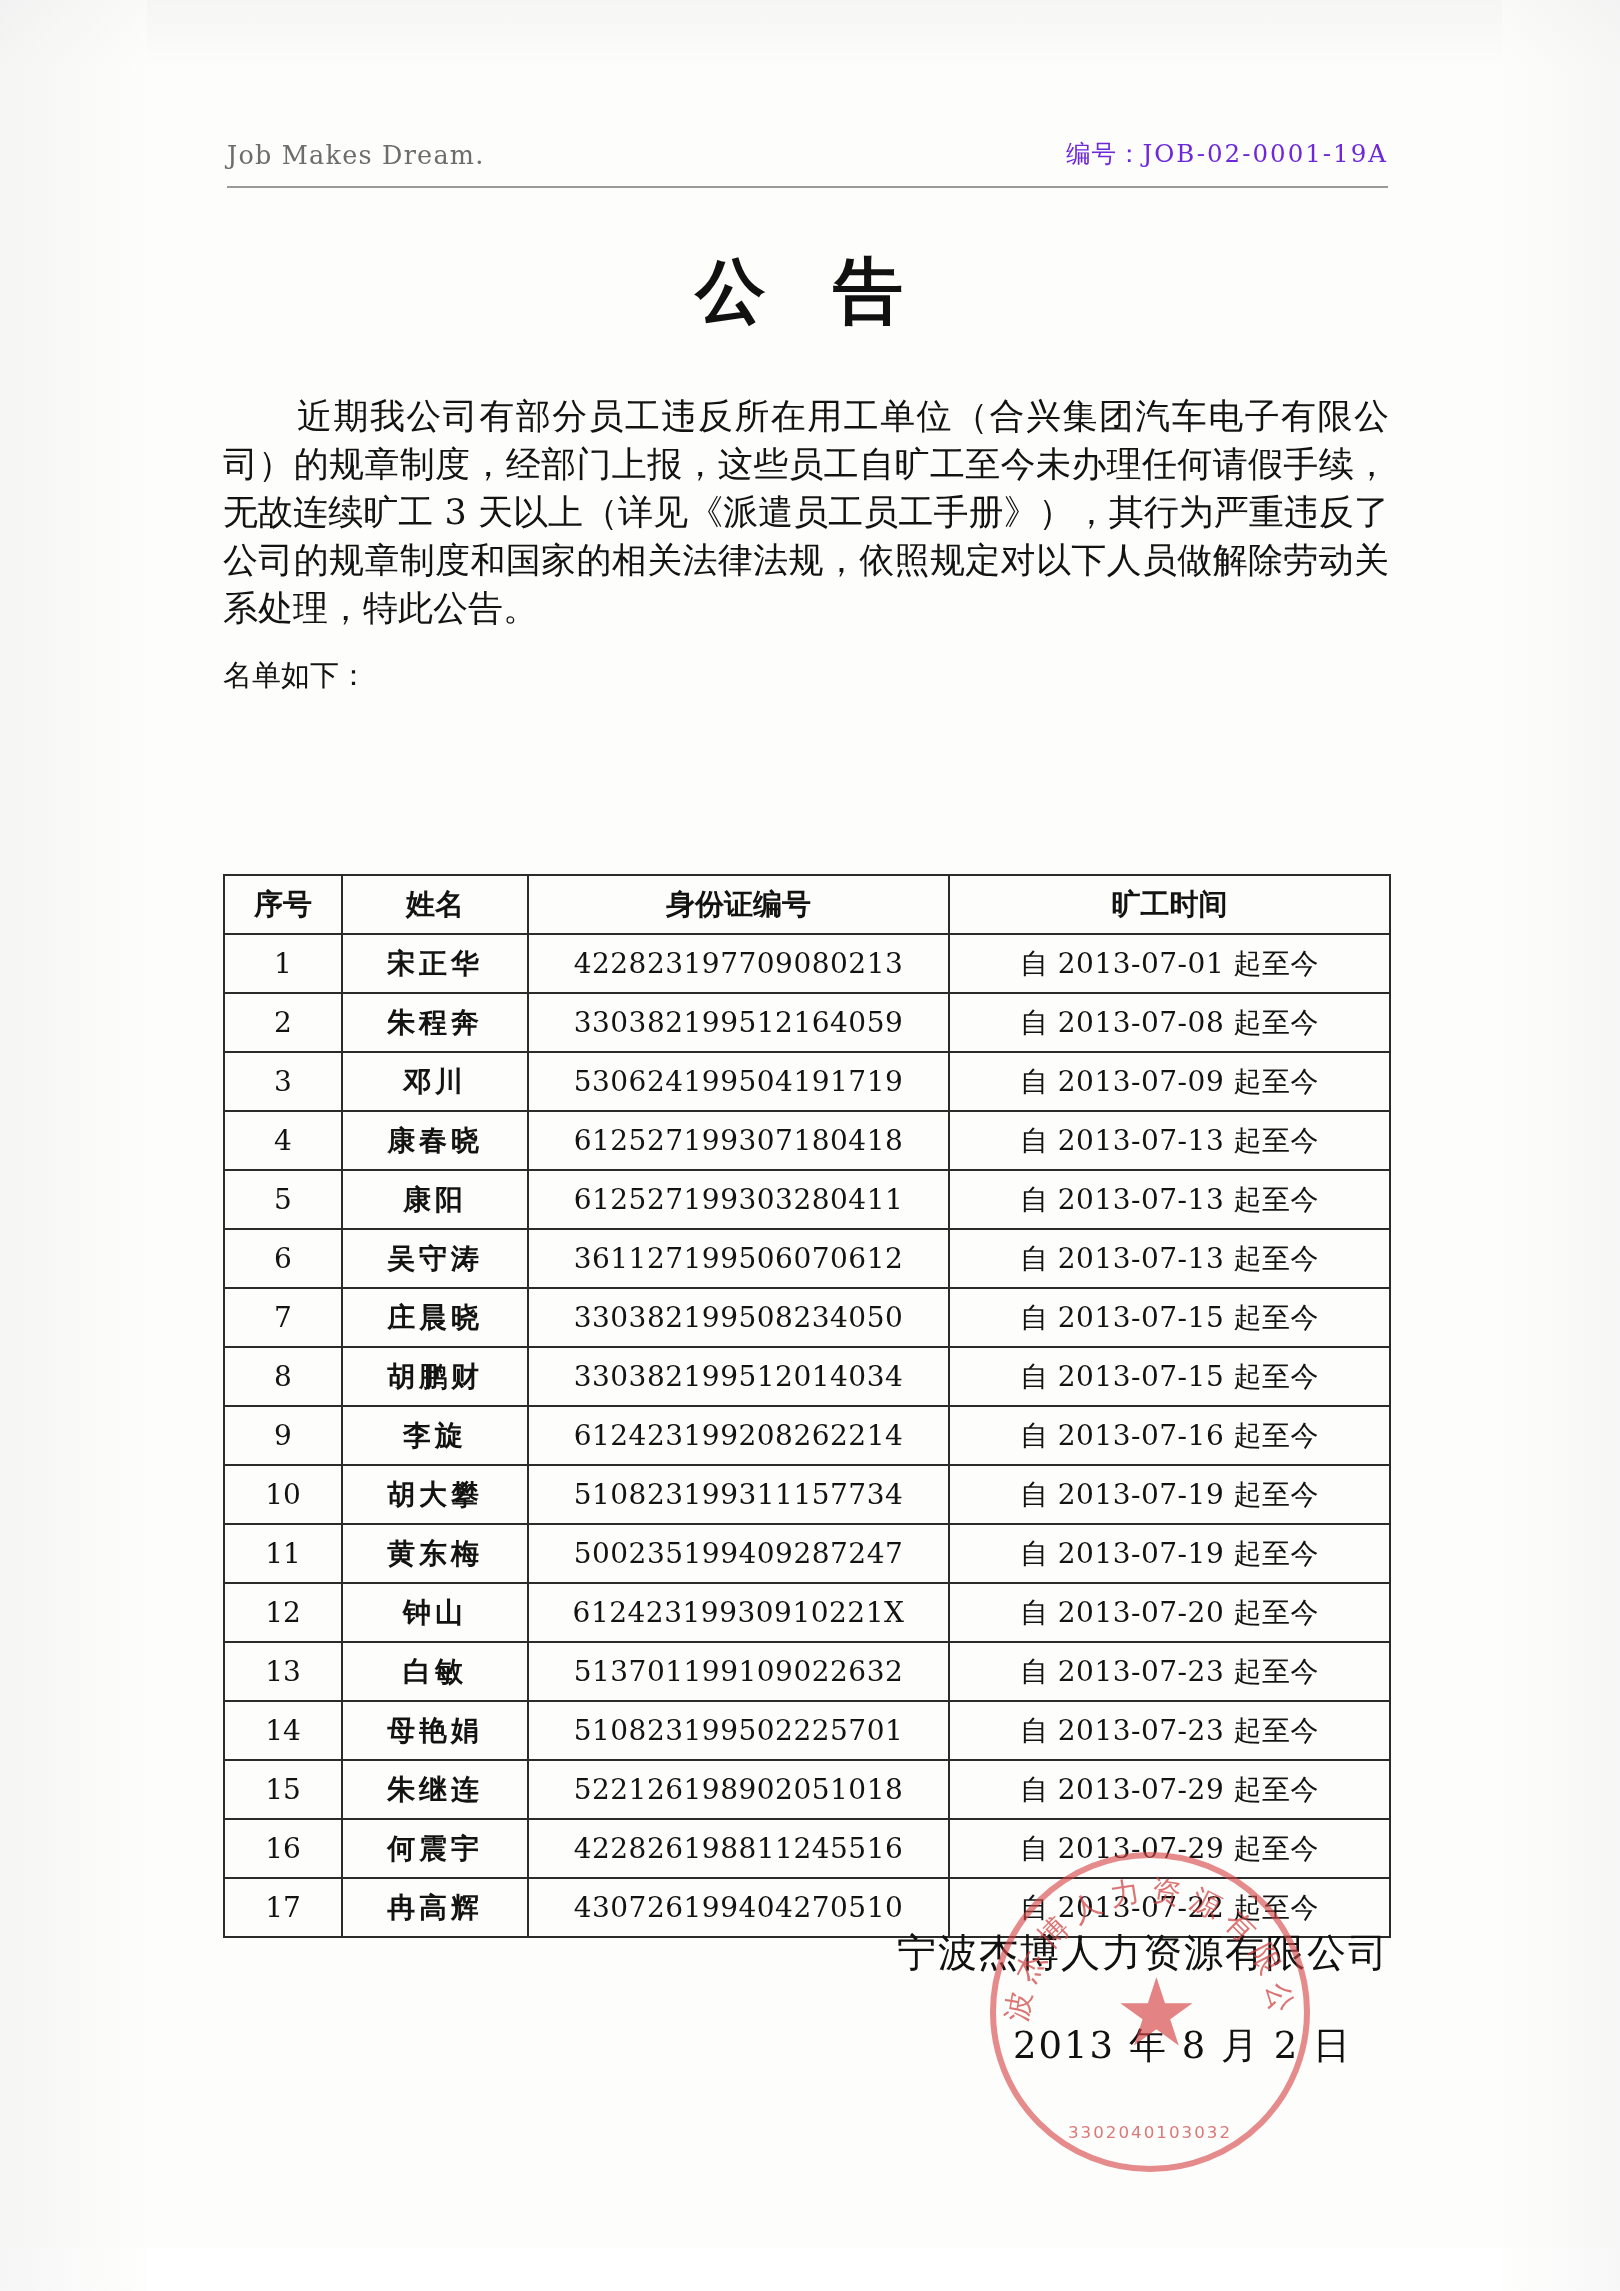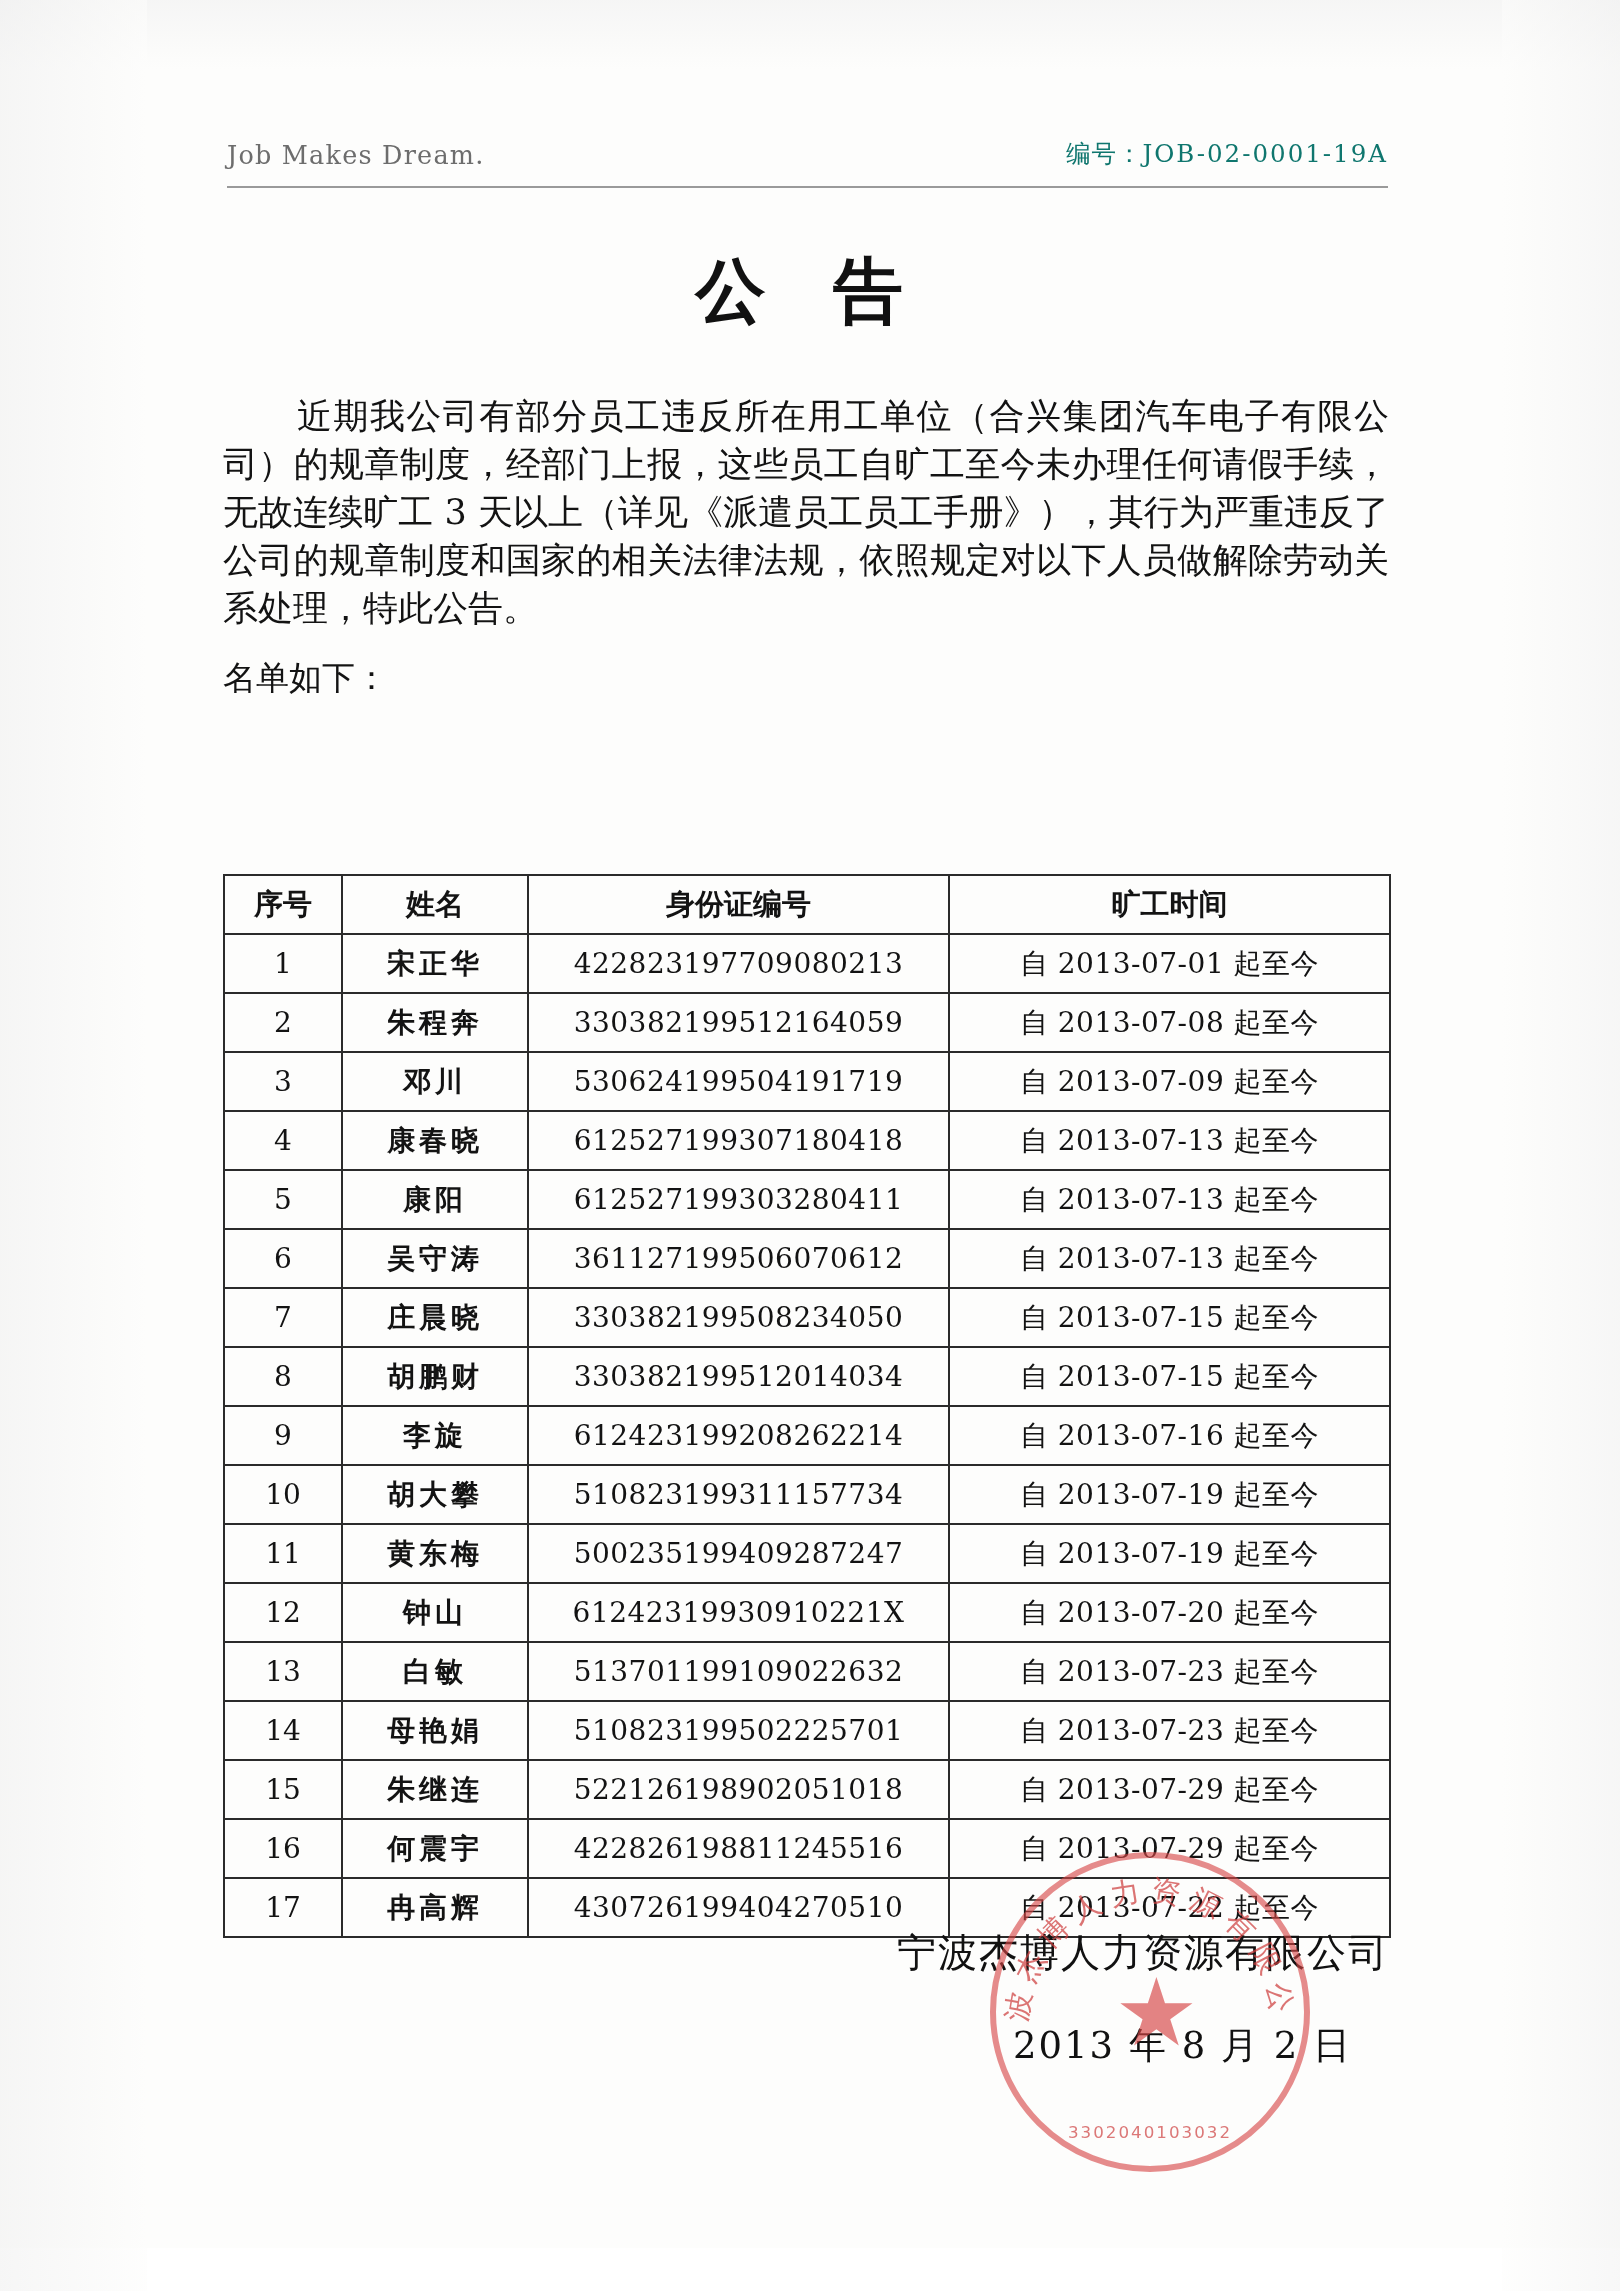--- a/index.html
+++ b/index.html
@@ -59,21 +59,21 @@
   }
   .slogan {
     font-family: "DejaVu Serif", serif;
     font-size: 25.5px;
     letter-spacing: 1.2px;
     color: #6d6d6d;
   }
   .doc-code {
     font-size: 24.5px;
     letter-spacing: 1px;
-    color: #0f766e;
+    color: #6d28d9;
     font-family: "DejaVu Serif", serif;
     white-space: nowrap;
   }
   .doc-code .code-num {
     letter-spacing: 2px;
   }
   .header-rule {
     position: absolute;
     left: 227px;
     top: 186px;
@@ -107,21 +107,21 @@
     font-size: 35px;
     line-height: 48px;
     text-align: justify;
     text-justify: inter-ideograph;
     text-indent: 74px;
     font-family: "DejaVu Serif", serif;
     color: #131313;
   }
   .namelist-label {
     margin-top: 23.5px;
-    font-size: 33px;
+    font-size: 29px;
     font-family: "DejaVu Serif", serif;
     color: #131313;
   }
 
   
   .table-wrap {
     position: absolute;
     left: 223px;
     top: 874px;
     width: 1166px;

